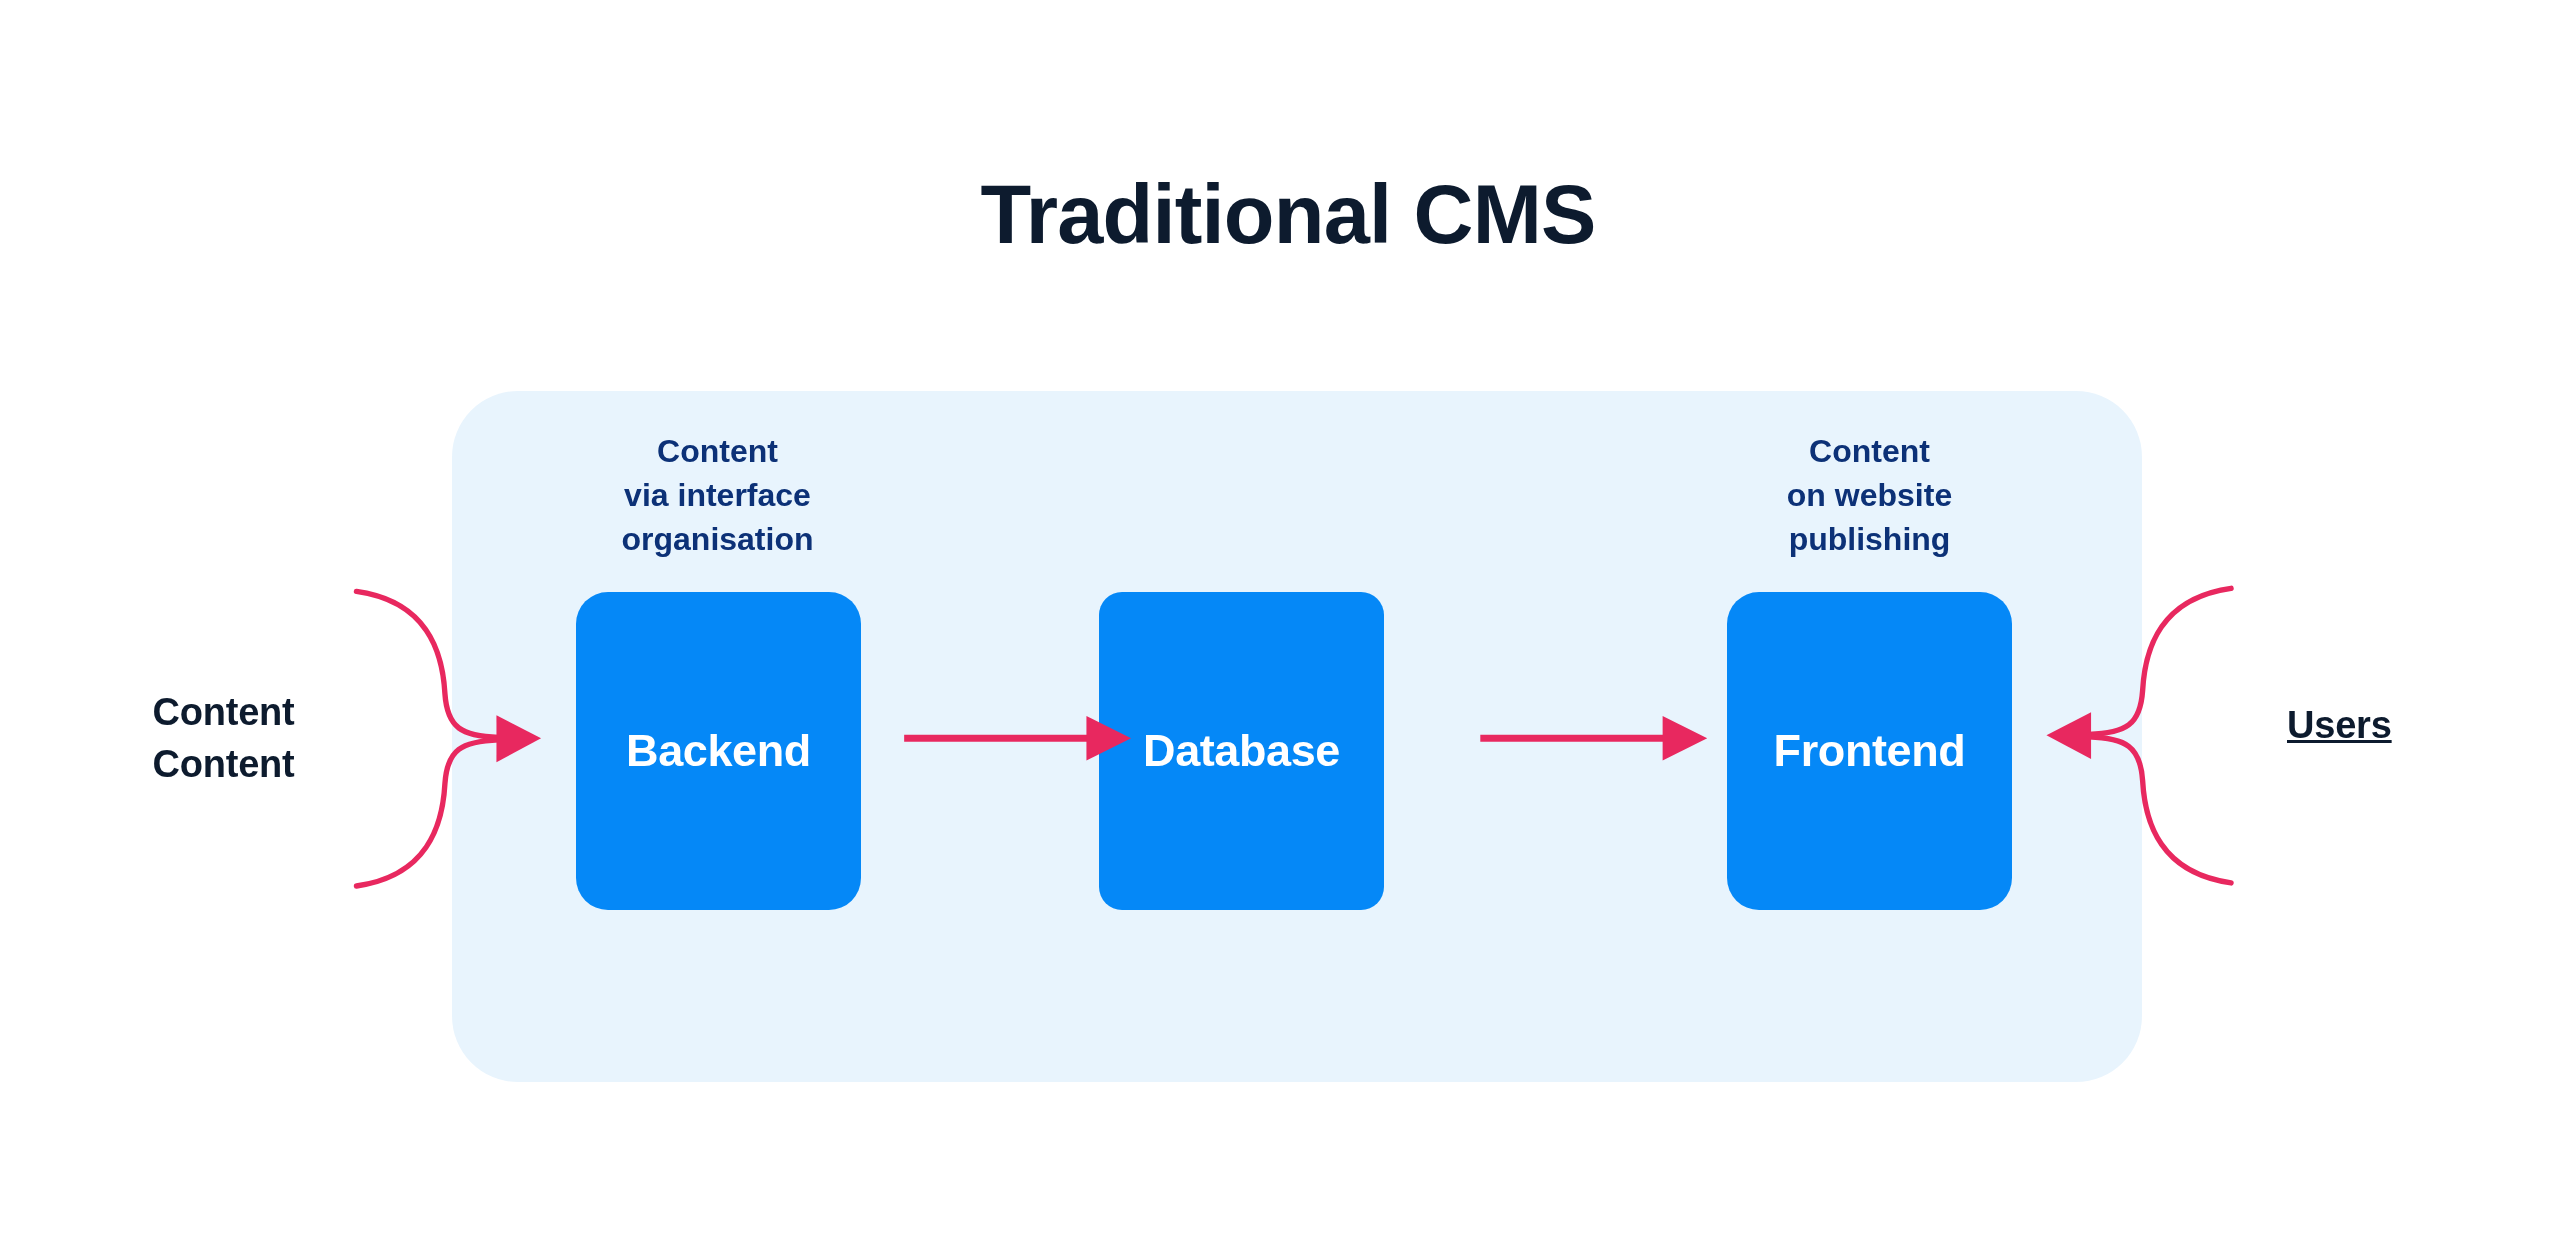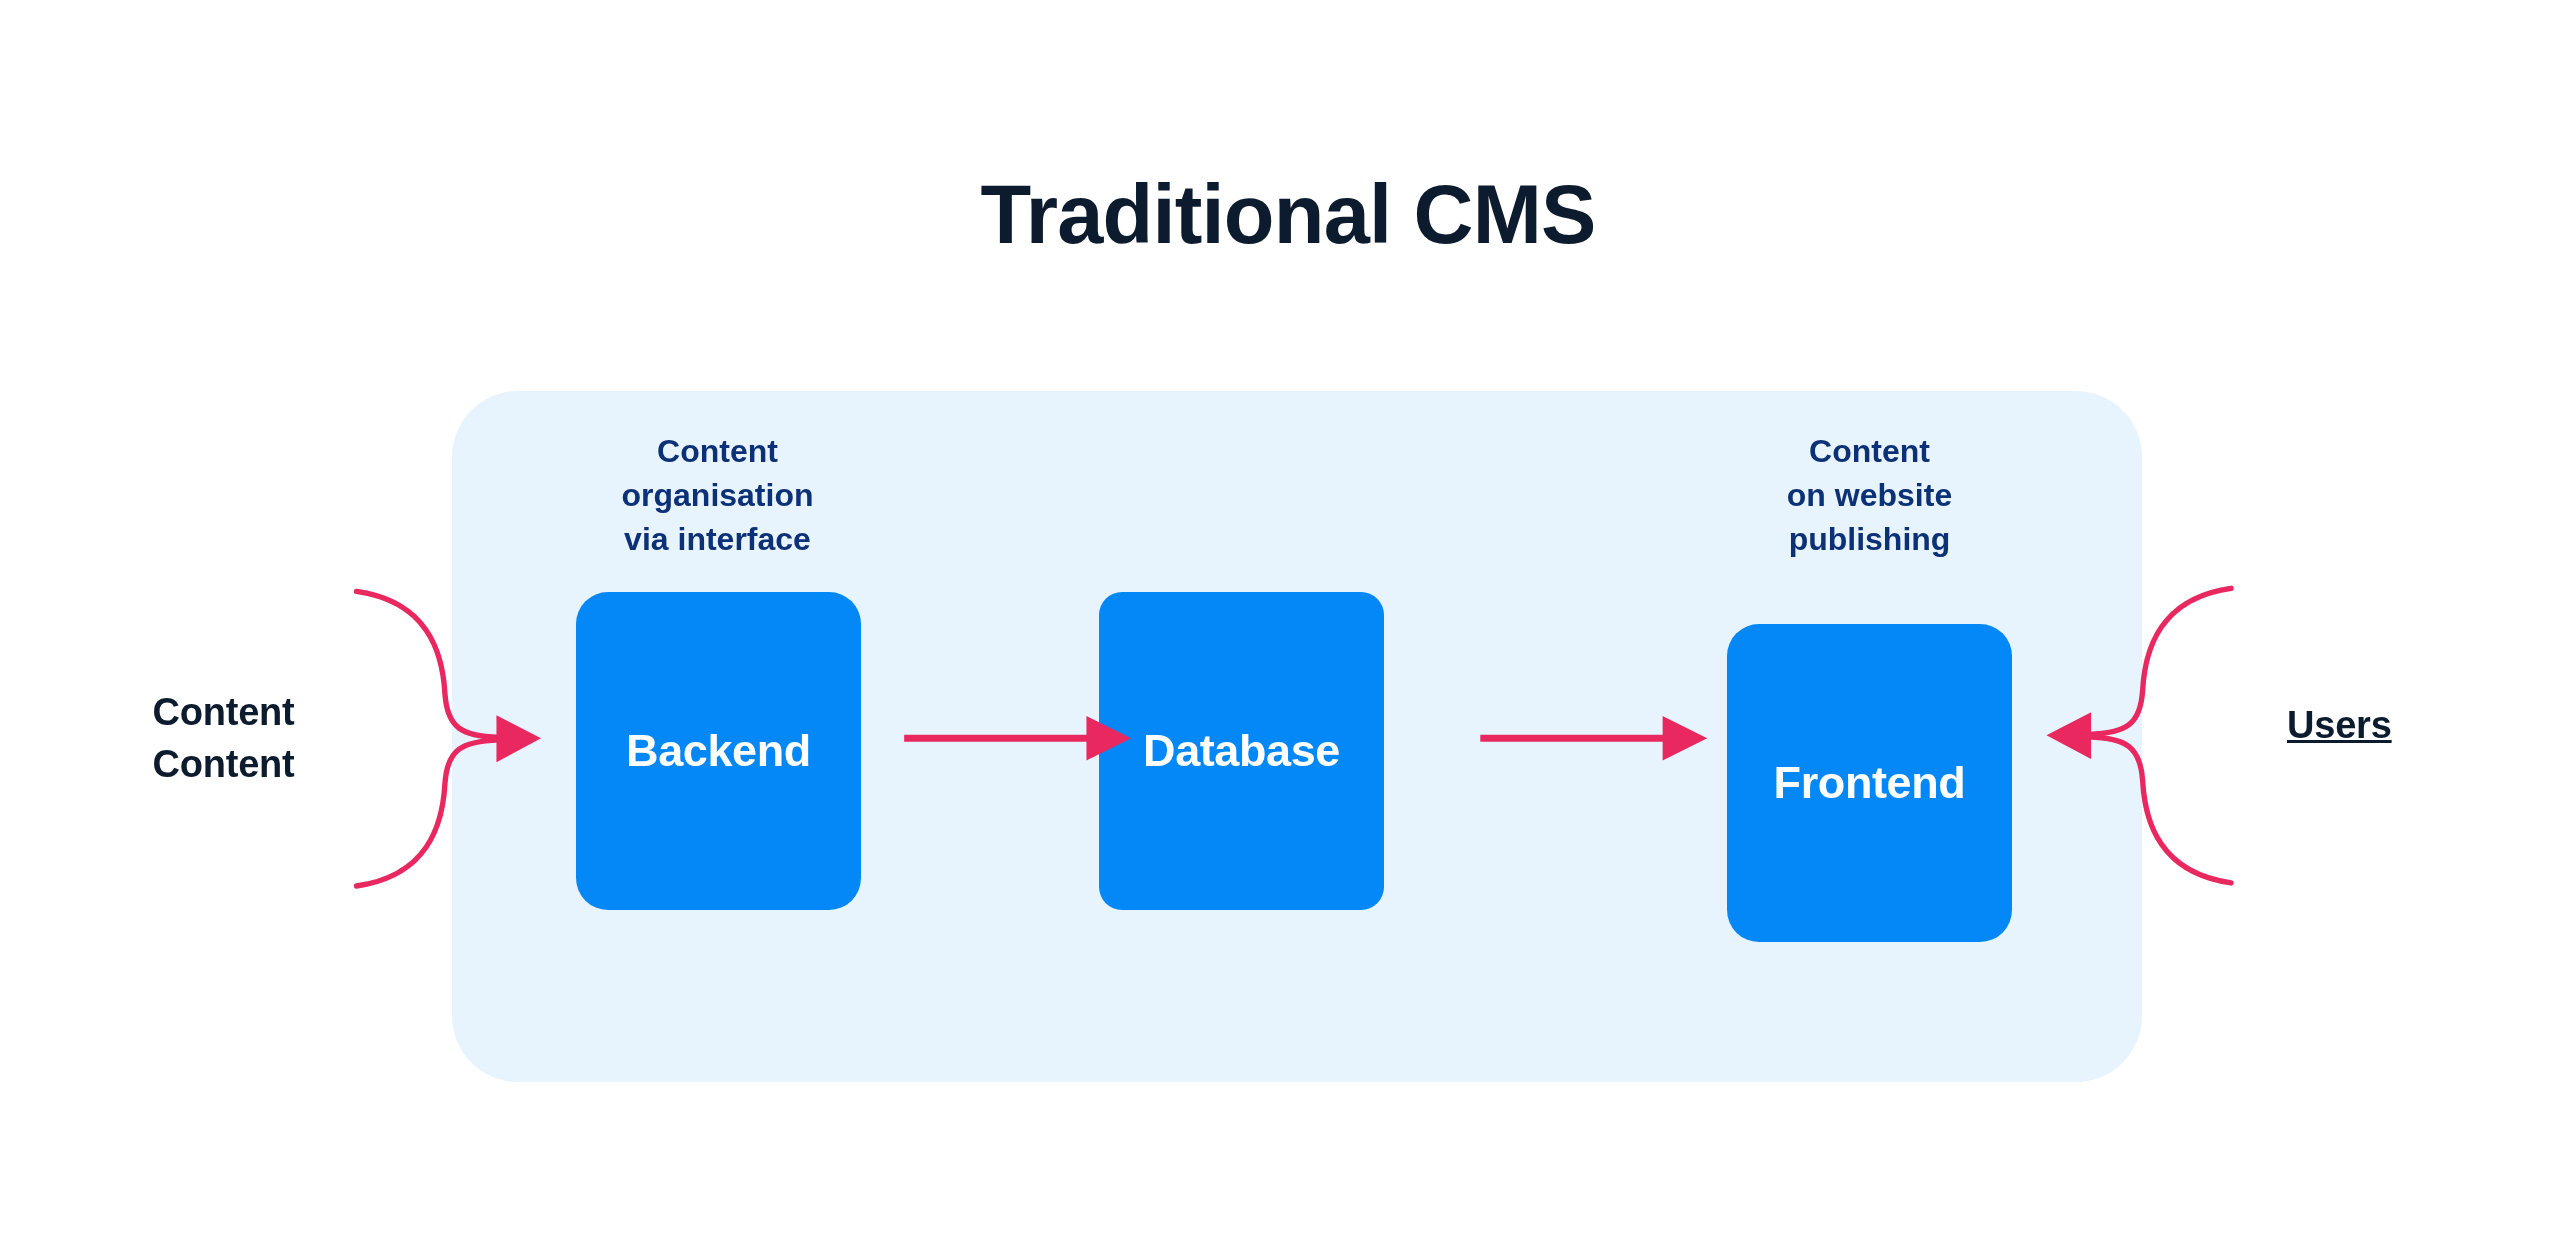--- a/index.html
+++ b/index.html
@@ -58,21 +58,21 @@
   }
   .node-box .node-label {
     color: #ffffff;
     font-size: 45px;
     font-weight: 700;
     letter-spacing: -0.4px;
     white-space: nowrap;
   }
   #node-backend  { left: 576px;  top: 556px; }
   #node-database { left: 1099px; top: 556px; border-radius: 23px; }
-  #node-frontend { left: 1727px; top: 588px; }
+  #node-frontend { left: 1727px; top: 556px; }
 
   
   .node-caption {
     position: absolute;
     width: 323px;
     text-align: center;
     color: #0C3177;
     font-size: 32px;
     font-weight: 700;
     line-height: 1.37;
@@ -117,22 +117,22 @@
 <body>
 
 <div id="canvas">
 
   <div class="page-title">Traditional CMS</div>
 
   <div class="stack-panel"></div>
 
   <div class="node-caption" id="caption-backend">
     <div>Content</div>
+    <div>via interface</div>
     <div>organisation</div>
-    <div>via interface</div>
   </div>
 
   <div class="node-caption" id="caption-frontend">
     <div>Content</div>
     <div>on website</div>
     <div>publishing</div>
   </div>
 
   <div class="node-box" id="node-backend">
     <span class="node-label">Backend</span>

